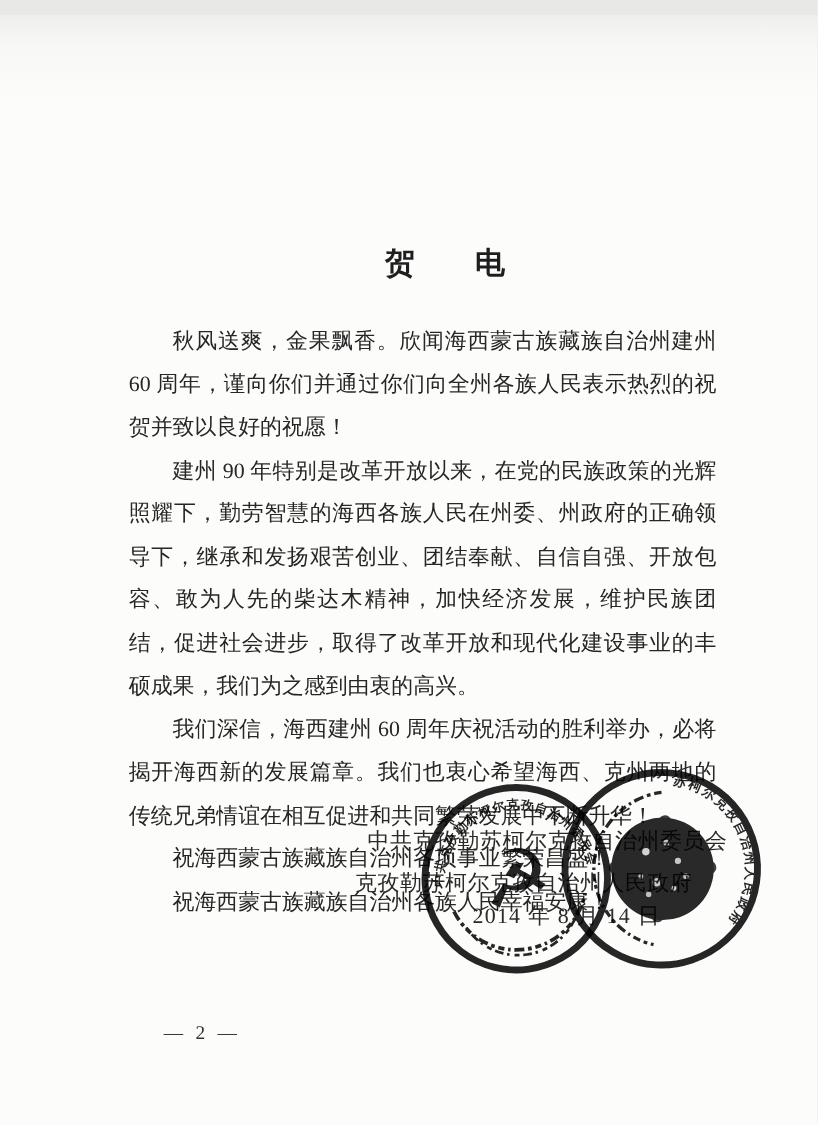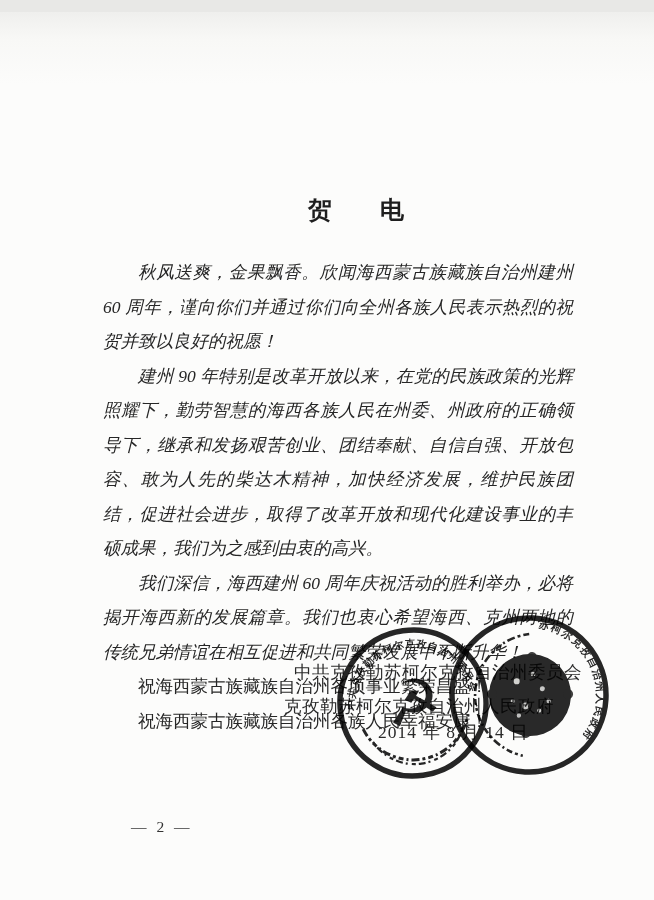--- a/index.html
+++ b/index.html
@@ -17,21 +17,21 @@
     position:absolute;top:182px;left:29px;width:654px;
     text-align:center;
     font-size:24px;font-weight:bold;color:#1e1e1e;
     margin:0;
   }
   .body-text{
     position:absolute;left:103px;top:243px;width:470px;
     font-size:17.5px;line-height:34.5px;
     text-align:justify;
   }
-  .para{margin:0;text-indent:2em;font-style:italic;}
+  .para{margin:0;text-indent:2em;}
   .wish{margin:0;text-indent:2em;text-align:left;}
   .signature-line{
     position:absolute;font-size:17.5px;color:#2a2a2a;white-space:nowrap;
     letter-spacing:.5px;
   }
   .sig-1{left:294px;top:648px;}
   .sig-2{left:284px;top:682px;}
   .sig-date{left:378px;top:708px;letter-spacing:1px;}
   .seal{
     position:absolute;

